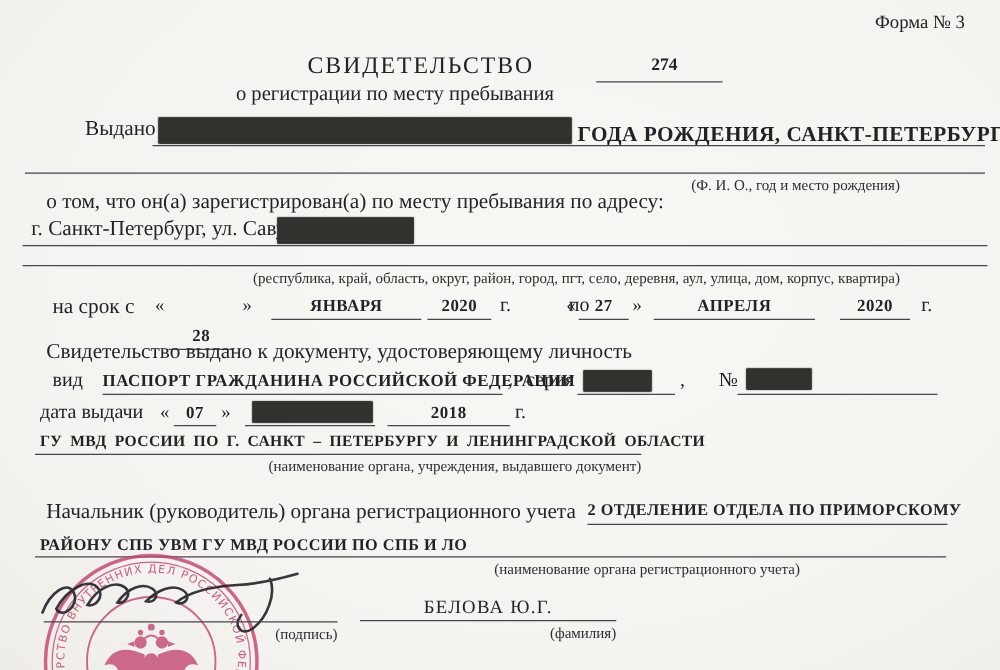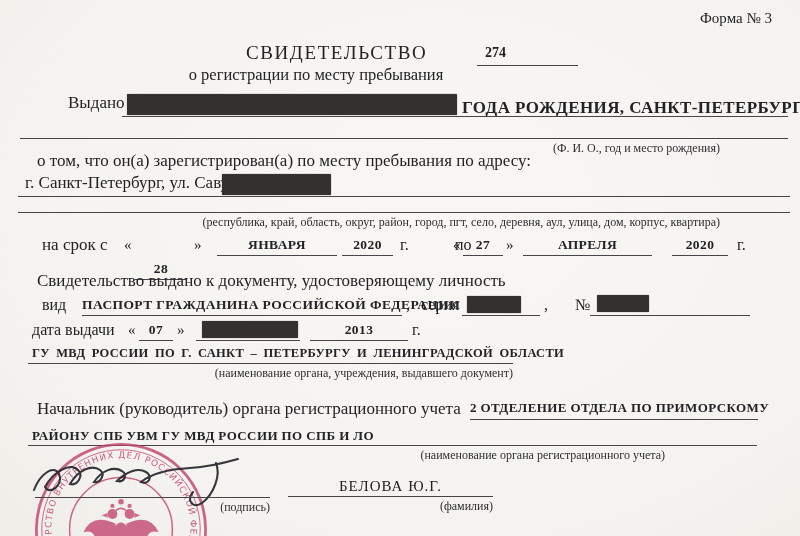--- a/index.html
+++ b/index.html
@@ -20,21 +20,21 @@
   .redact{position:absolute;background:#33312d;border-radius:1px;box-shadow:0 0 1px #33312d;}
   .q{font-size:15px;}
   .center{text-align:center;}
 </style>
 </head>
 <body>
 
 <div class="abs" style="top:10px;right:28px;font-size:15px;">Форма № 3</div>
 
 <div class="abs" style="left:246px;top:42px;font-size:19px;letter-spacing:1.6px;">СВИДЕТЕЛЬСТВО</div>
-<div class="abs" style="left:477px;top:45px;width:93px;height:20px;border-bottom:1.2px solid #45454a;font-weight:bold;font-size:14px;padding-left:8px;">274</div>
+<div class="abs" style="left:477px;top:45px;width:93px;height:20px;border-bottom:1.2px solid #45454a;font-weight:bold;font-size:14px;padding-left:8px;text-align:center;">274</div>
 <div class="abs center" style="left:170px;top:65px;width:292px;font-size:16.5px;">о регистрации по месту пребывания</div>
 
 <div class="abs lbl" style="left:68px;top:93px;">Выдано</div>
 <div class="redact" style="left:127px;top:94px;width:330px;height:21px;"></div>
 <div class="abs val" style="left:462px;top:98px;">ГОДА РОЖДЕНИЯ, САНКТ-ПЕТЕРБУРГ</div>
 <div class="abs uline" style="left:122px;top:116px;width:666px;"></div>
 <div class="abs uline" style="left:20px;top:138px;width:768px;"></div>
 <div class="abs hint" style="left:120px;top:141px;width:600px;">(Ф. И. О., год и место рождения)</div>
 
 <div class="abs lbl" style="left:37px;top:151px;">о том, что он(а) зарегистрирован(а) по месту пребывания по адресу:</div>
@@ -72,32 +72,32 @@
 <div class="abs lbl-m" style="left:575px;top:296px;">№</div>
 <div class="abs uline" style="left:590px;top:315px;width:160px;"></div>
 <div class="redact" style="left:597px;top:295px;width:52px;height:17px;"></div>
 
 <div class="abs lbl-m" style="left:32px;top:321px;">дата выдачи</div>
 <div class="abs q" style="left:128px;top:322px;">«</div>
 <div class="fill" style="left:139px;top:322px;width:34px;">07</div>
 <div class="abs q" style="left:177px;top:322px;">»</div>
 <div class="abs uline" style="left:196px;top:340px;width:104px;"></div>
 <div class="redact" style="left:202px;top:321px;width:96px;height:17px;"></div>
-<div class="fill" style="left:310px;top:322px;width:98px;">2013</div>
+<div class="fill" style="left:310px;top:322px;width:98px;">2018</div>
 <div class="abs lbl-m" style="left:412px;top:321px;">г.</div>
 
 <div class="abs" style="left:32px;top:346px;font-weight:bold;font-size:12.5px;letter-spacing:.3px;word-spacing:3px;white-space:nowrap;">ГУ МВД РОССИИ ПО Г. САНКТ – ПЕТЕРБУРГУ И ЛЕНИНГРАДСКОЙ ОБЛАСТИ</div>
 <div class="abs uline" style="left:28px;top:363px;width:485px;"></div>
 <div class="abs hint" style="left:28px;top:366px;width:485px;">(наименование органа, учреждения, выдавшего документ)</div>
 
 <div class="abs lbl" style="left:37px;top:399px;">Начальник (руководитель) органа регистрационного учета</div>
 <div class="fill" style="left:470px;top:400px;width:288px;height:19px;font-size:13px;text-align:center;">2 ОТДЕЛЕНИЕ ОТДЕЛА  ПО ПРИМОРСКОМУ</div>
 <div class="abs val" style="left:32px;top:428px;font-size:13px;">РАЙОНУ СПБ УВМ  ГУ  МВД РОССИИ  ПО СПБ  И  ЛО</div>
 <div class="abs uline" style="left:28px;top:445px;width:729px;"></div>
-<div class="abs hint" style="left:140px;top:448px;width:500px;padding-left:25px;">(наименование органа регистрационного учета)</div>
+<div class="abs hint" style="left:140px;top:448px;width:500px;">(наименование органа регистрационного учета)</div>
 
 <svg class="abs" style="left:30px;top:438px;" width="182" height="182" viewBox="0 0 170 170">
   <g stroke="#c2426e" fill="none" opacity="0.8">
     <circle cx="85" cy="85" r="79" stroke-width="2.6"></circle>
     <circle cx="85" cy="85" r="74" stroke-width="0.9"></circle>
     <circle cx="85" cy="85" r="48" stroke-width="1.4"></circle>
   </g>
   <defs>
     <path id="ringTop" d="M 24,106 A 65,65 0 1 1 146,106"></path>
     <path id="ringBottom" d="M 32,118 A 62,62 0 0 0 138,118"></path>

